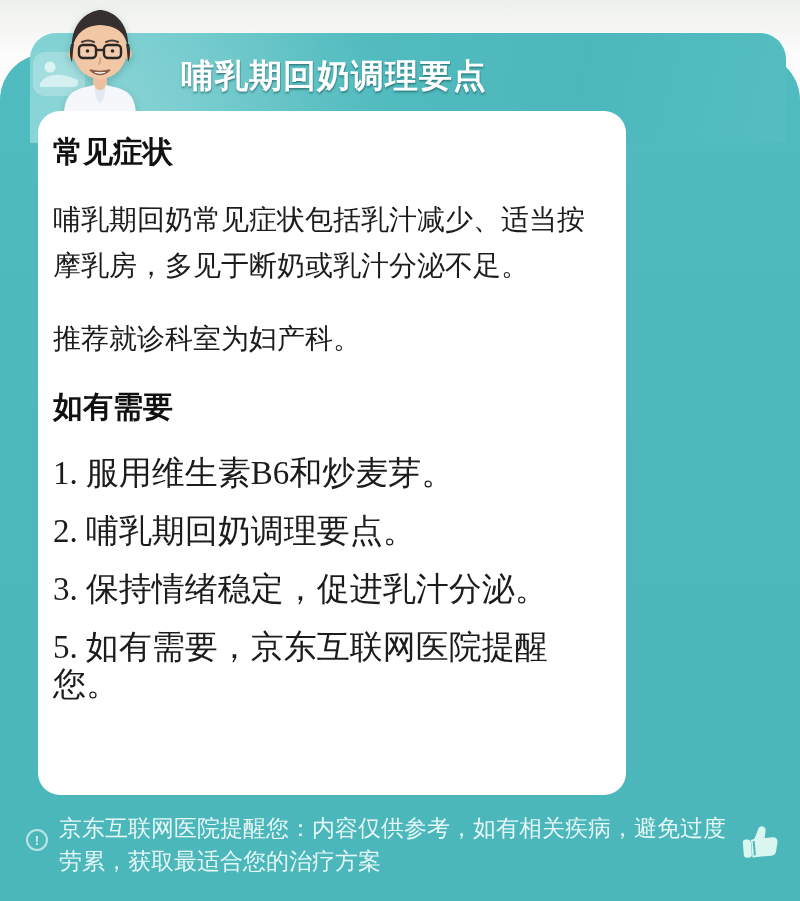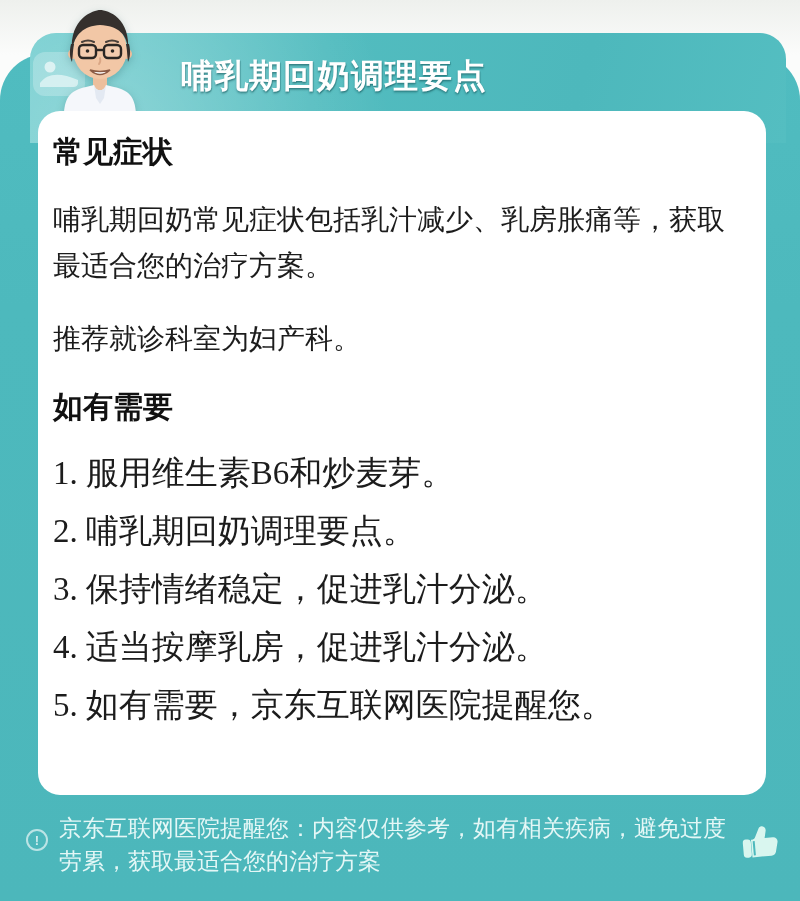--- a/index.html
+++ b/index.html
@@ -38,21 +38,21 @@
   
   .title{
     position:absolute;left:155px;top:54px;z-index:3;
     font-size:33px;font-weight:800;color:#ffffff;letter-spacing:1px;
     text-shadow:0 2px 2px rgba(20,80,85,.42),1px 1px 0 rgba(20,80,85,.25);
     margin-left:26px;
   }
 
   
   .card{
-    position:absolute;left:38px;top:111px;width:728px;height:684px;z-index:4;
+    position:absolute;left:38px;top:111px;width:588px;height:684px;z-index:4;
     background:#ffffff;border-radius:22px;
   }
   .card-body{padding:23px 20px 0 15px;}
   .sec-h{
     margin:27px 0 0;font-family:"Liberation Sans",sans-serif;
     font-size:30px;font-weight:700;color:#111111;line-height:36px;
   }
   .sec-h.first{margin-top:0;}
   .sec-p{
     margin:27px 0 0;font-family:"Liberation Serif",serif;
@@ -128,30 +128,29 @@
       <path d="M42 70 Q52 79 62 70 Q52 73 42 70 Z" fill="#ffffff" stroke="#8a5a44" stroke-width="1.6"></path>
     </svg>
   </div>
 
   <div class="title">哺乳期回奶调理要点</div>
 
   <div class="card">
     <div class="card-body">
 
       <h2 class="sec-h first">常见症状</h2>
-      <p class="sec-p">哺乳期回奶常见症状包括乳汁减少、乳房胀痛等，获取最适合您的治疗方案。</p>
+      <p class="sec-p">哺乳期回奶常见症状包括乳汁减少、适当按摩乳房，多见于断奶或乳汁分泌不足。</p>
 
       <p class="sec-p">推荐就诊科室为妇产科。</p>
 
       <h2 class="sec-h">如有需要</h2>
       <ol class="points">
         <li><span class="num">1.</span><span>服用维生素B6和炒麦芽。</span></li>
         <li><span class="num">2.</span><span>哺乳期回奶调理要点。</span></li>
         <li><span class="num">3.</span><span>保持情绪稳定，促进乳汁分泌。</span></li>
-        <li><span class="num">4.</span><span>适当按摩乳房，促进乳汁分泌。</span></li>
         <li><span class="num">5.</span><span>如有需要，京东互联网医院提醒您。</span></li>
       </ol>
 
     </div>
   </div>
 
   <div class="footer">
     <div class="info">
         <span>!</span>
       </div>

